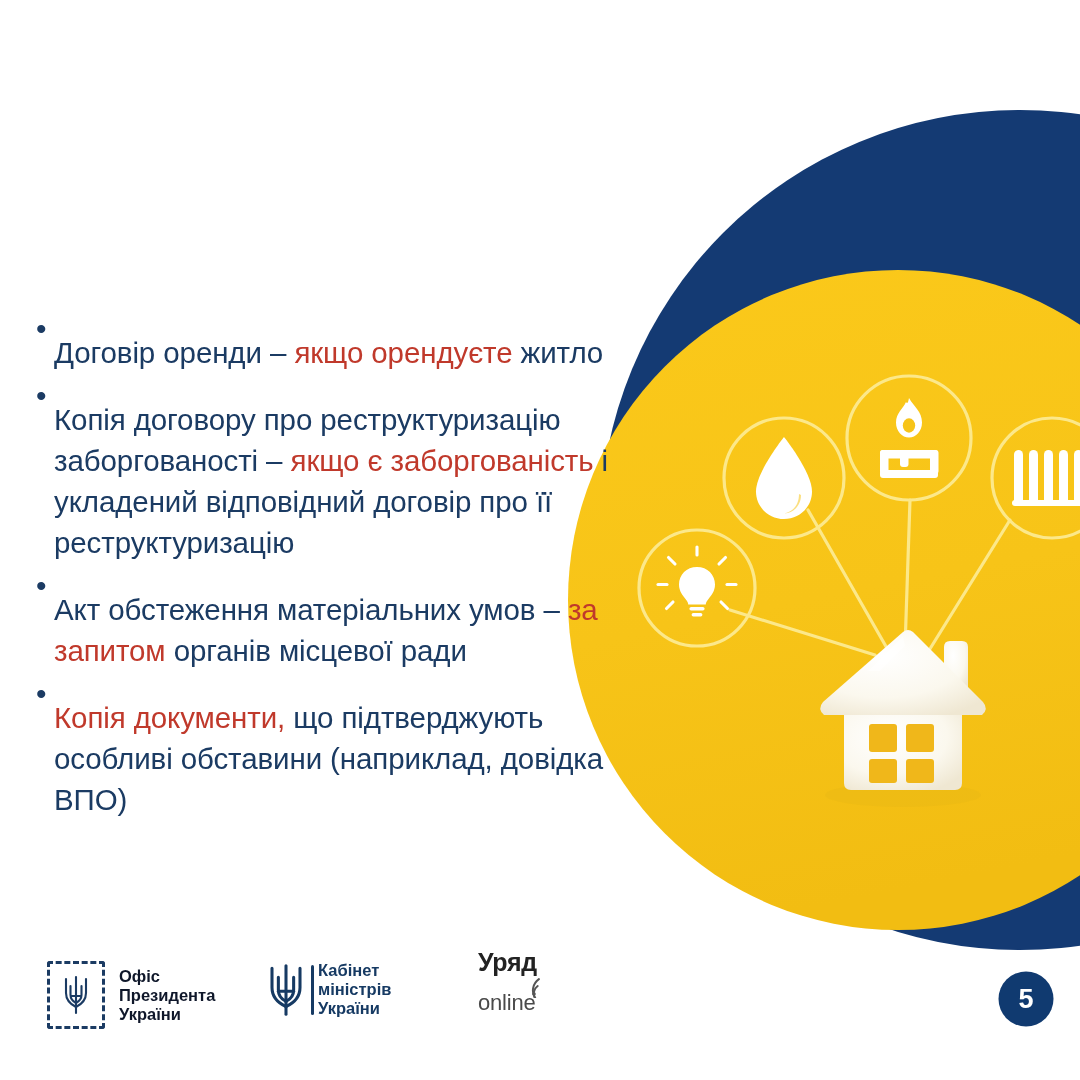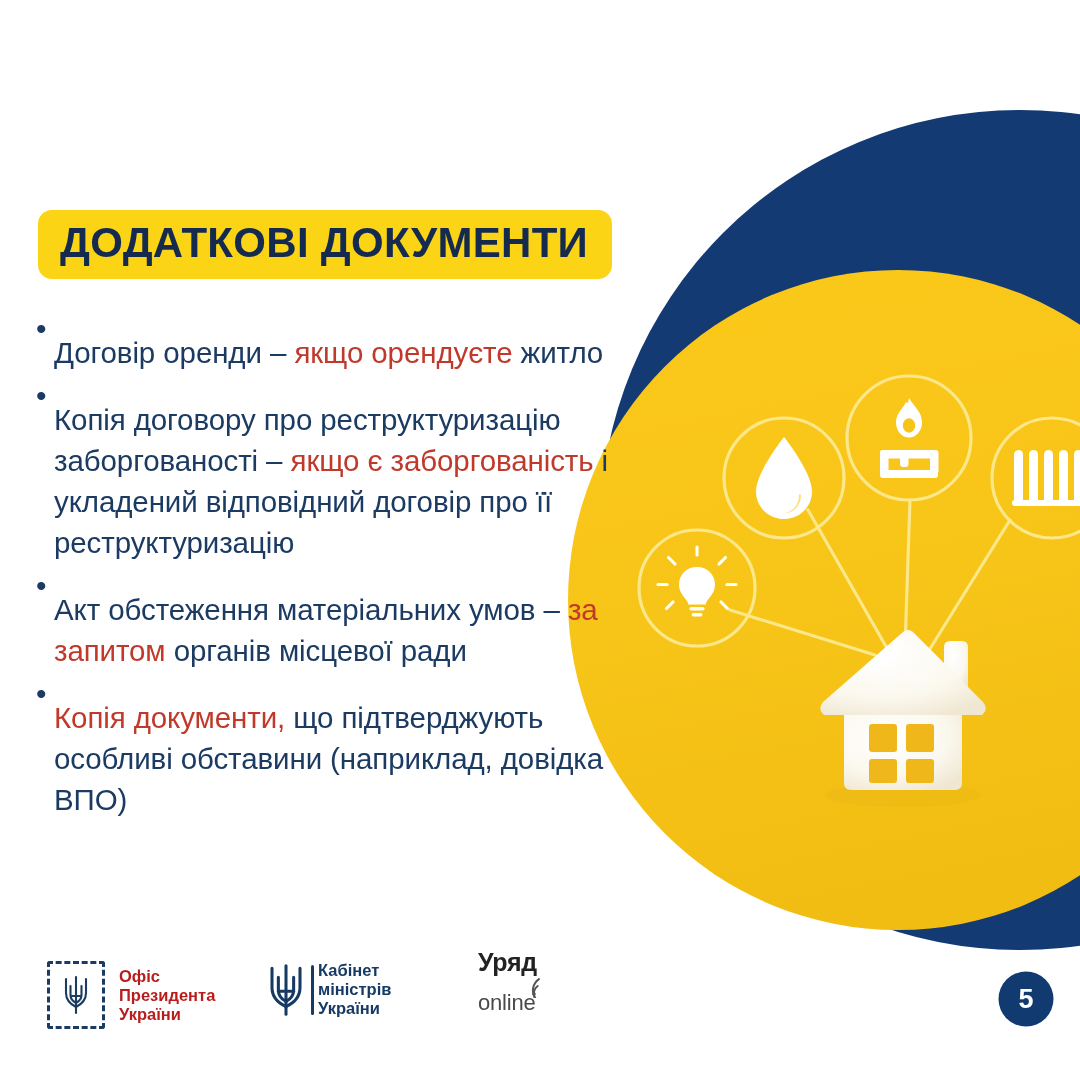--- a/index.html
+++ b/index.html
@@ -58,21 +58,21 @@
   .hl{color:#C0392B;}
 
   
   .footer{position:absolute;left:0;top:945px;width:1080px;height:110px;}
 
   .logo-opu{position:absolute;left:47px;top:16px;display:flex;align-items:center;gap:14px;}
   .opu-frame{
     width:58px;height:68px;border:3px dashed #1B3B63;border-radius:3px;
     display:flex;align-items:center;justify-content:center;box-sizing:border-box;
   }
-  .opu-text{color:#b91c1c;font-weight:bold;font-size:16.5px;line-height:19px;white-space:nowrap;}
+  .opu-text{color:#0f172a;font-weight:bold;font-size:16.5px;line-height:19px;white-space:nowrap;}
 
   .logo-cmu{position:absolute;left:265px;top:16px;display:flex;align-items:center;gap:4px;}
   .cmu-div{width:3px;height:50px;background:#163A63;border-radius:2px;}
   .cmu-text{color:#163A63;font-weight:bold;font-size:16.5px;line-height:19px;white-space:nowrap;}
 
   .logo-uo{position:absolute;left:478px;top:4px;text-align:left;}
   .uo-top{position:relative;color:#222222;font-weight:bold;font-size:25px;line-height:26px;letter-spacing:-.3px;}
   .uo-bottom{position:relative;color:#4a4a4a;font-size:22px;line-height:24px;letter-spacing:-.2px;margin-top:16px;}
   .uo-wifi{position:absolute;right:-16px;top:-13px;}
 
@@ -195,23 +195,20 @@
           <rect x="869" y="724" width="28" height="28" rx="3"></rect>
           <rect x="906" y="724" width="28" height="28" rx="3"></rect>
           <rect x="869" y="759" width="28" height="24" rx="3"></rect>
           <rect x="906" y="759" width="28" height="24" rx="3"></rect>
         </g>
       </g>
     </g>
   </svg>
 
 
-  <div class="title-band">
-    <span>ДОДАТКОВІ ДОКУМЕНТИ</span>
-  </div>
 
   <div class="bullets">
       <div class="bullet">
         <span class="dot">•</span>
         <span class="btext"><span>Договір оренди – </span><span class="hl">якщо орендуєте</span><span> житло</span></span>
       </div>
       <div class="bullet">
         <span class="dot">•</span>
         <span class="btext"><span>Копія договору про реструктуризацію заборгованості – </span><span class="hl">якщо є заборгованість</span><span> і укладений відповідний договір про її реструктуризацію</span></span>
       </div>

